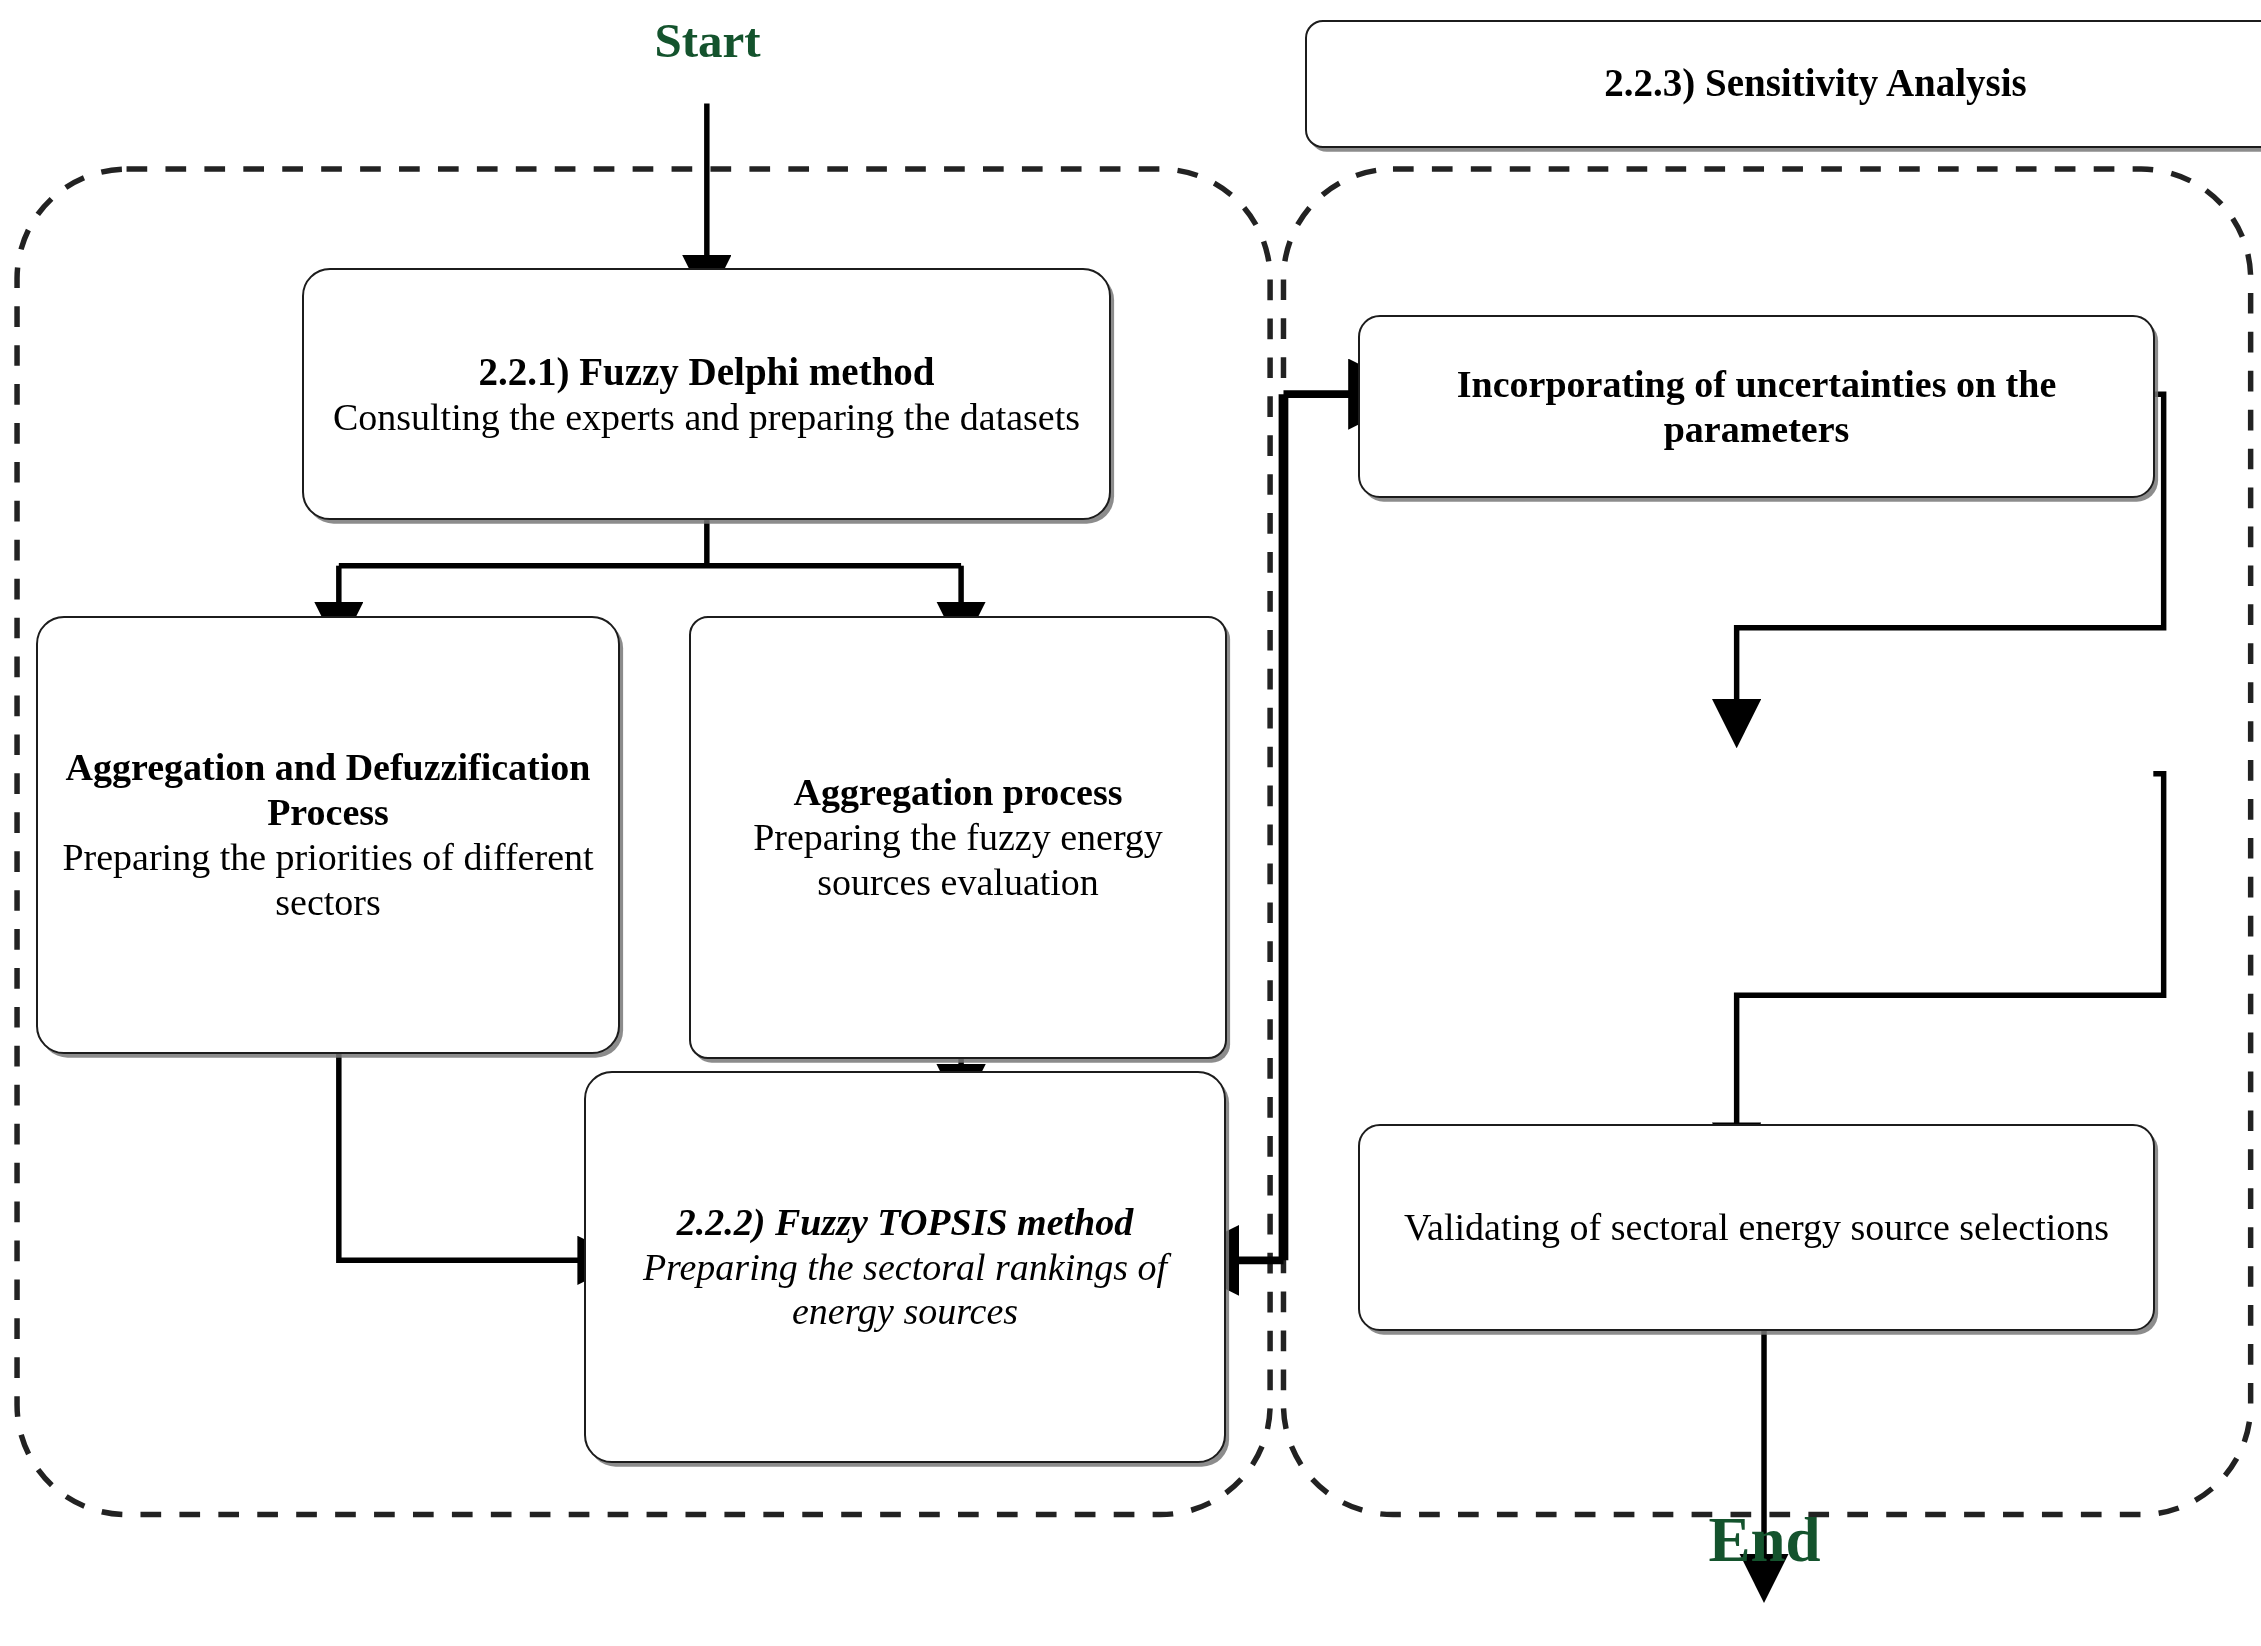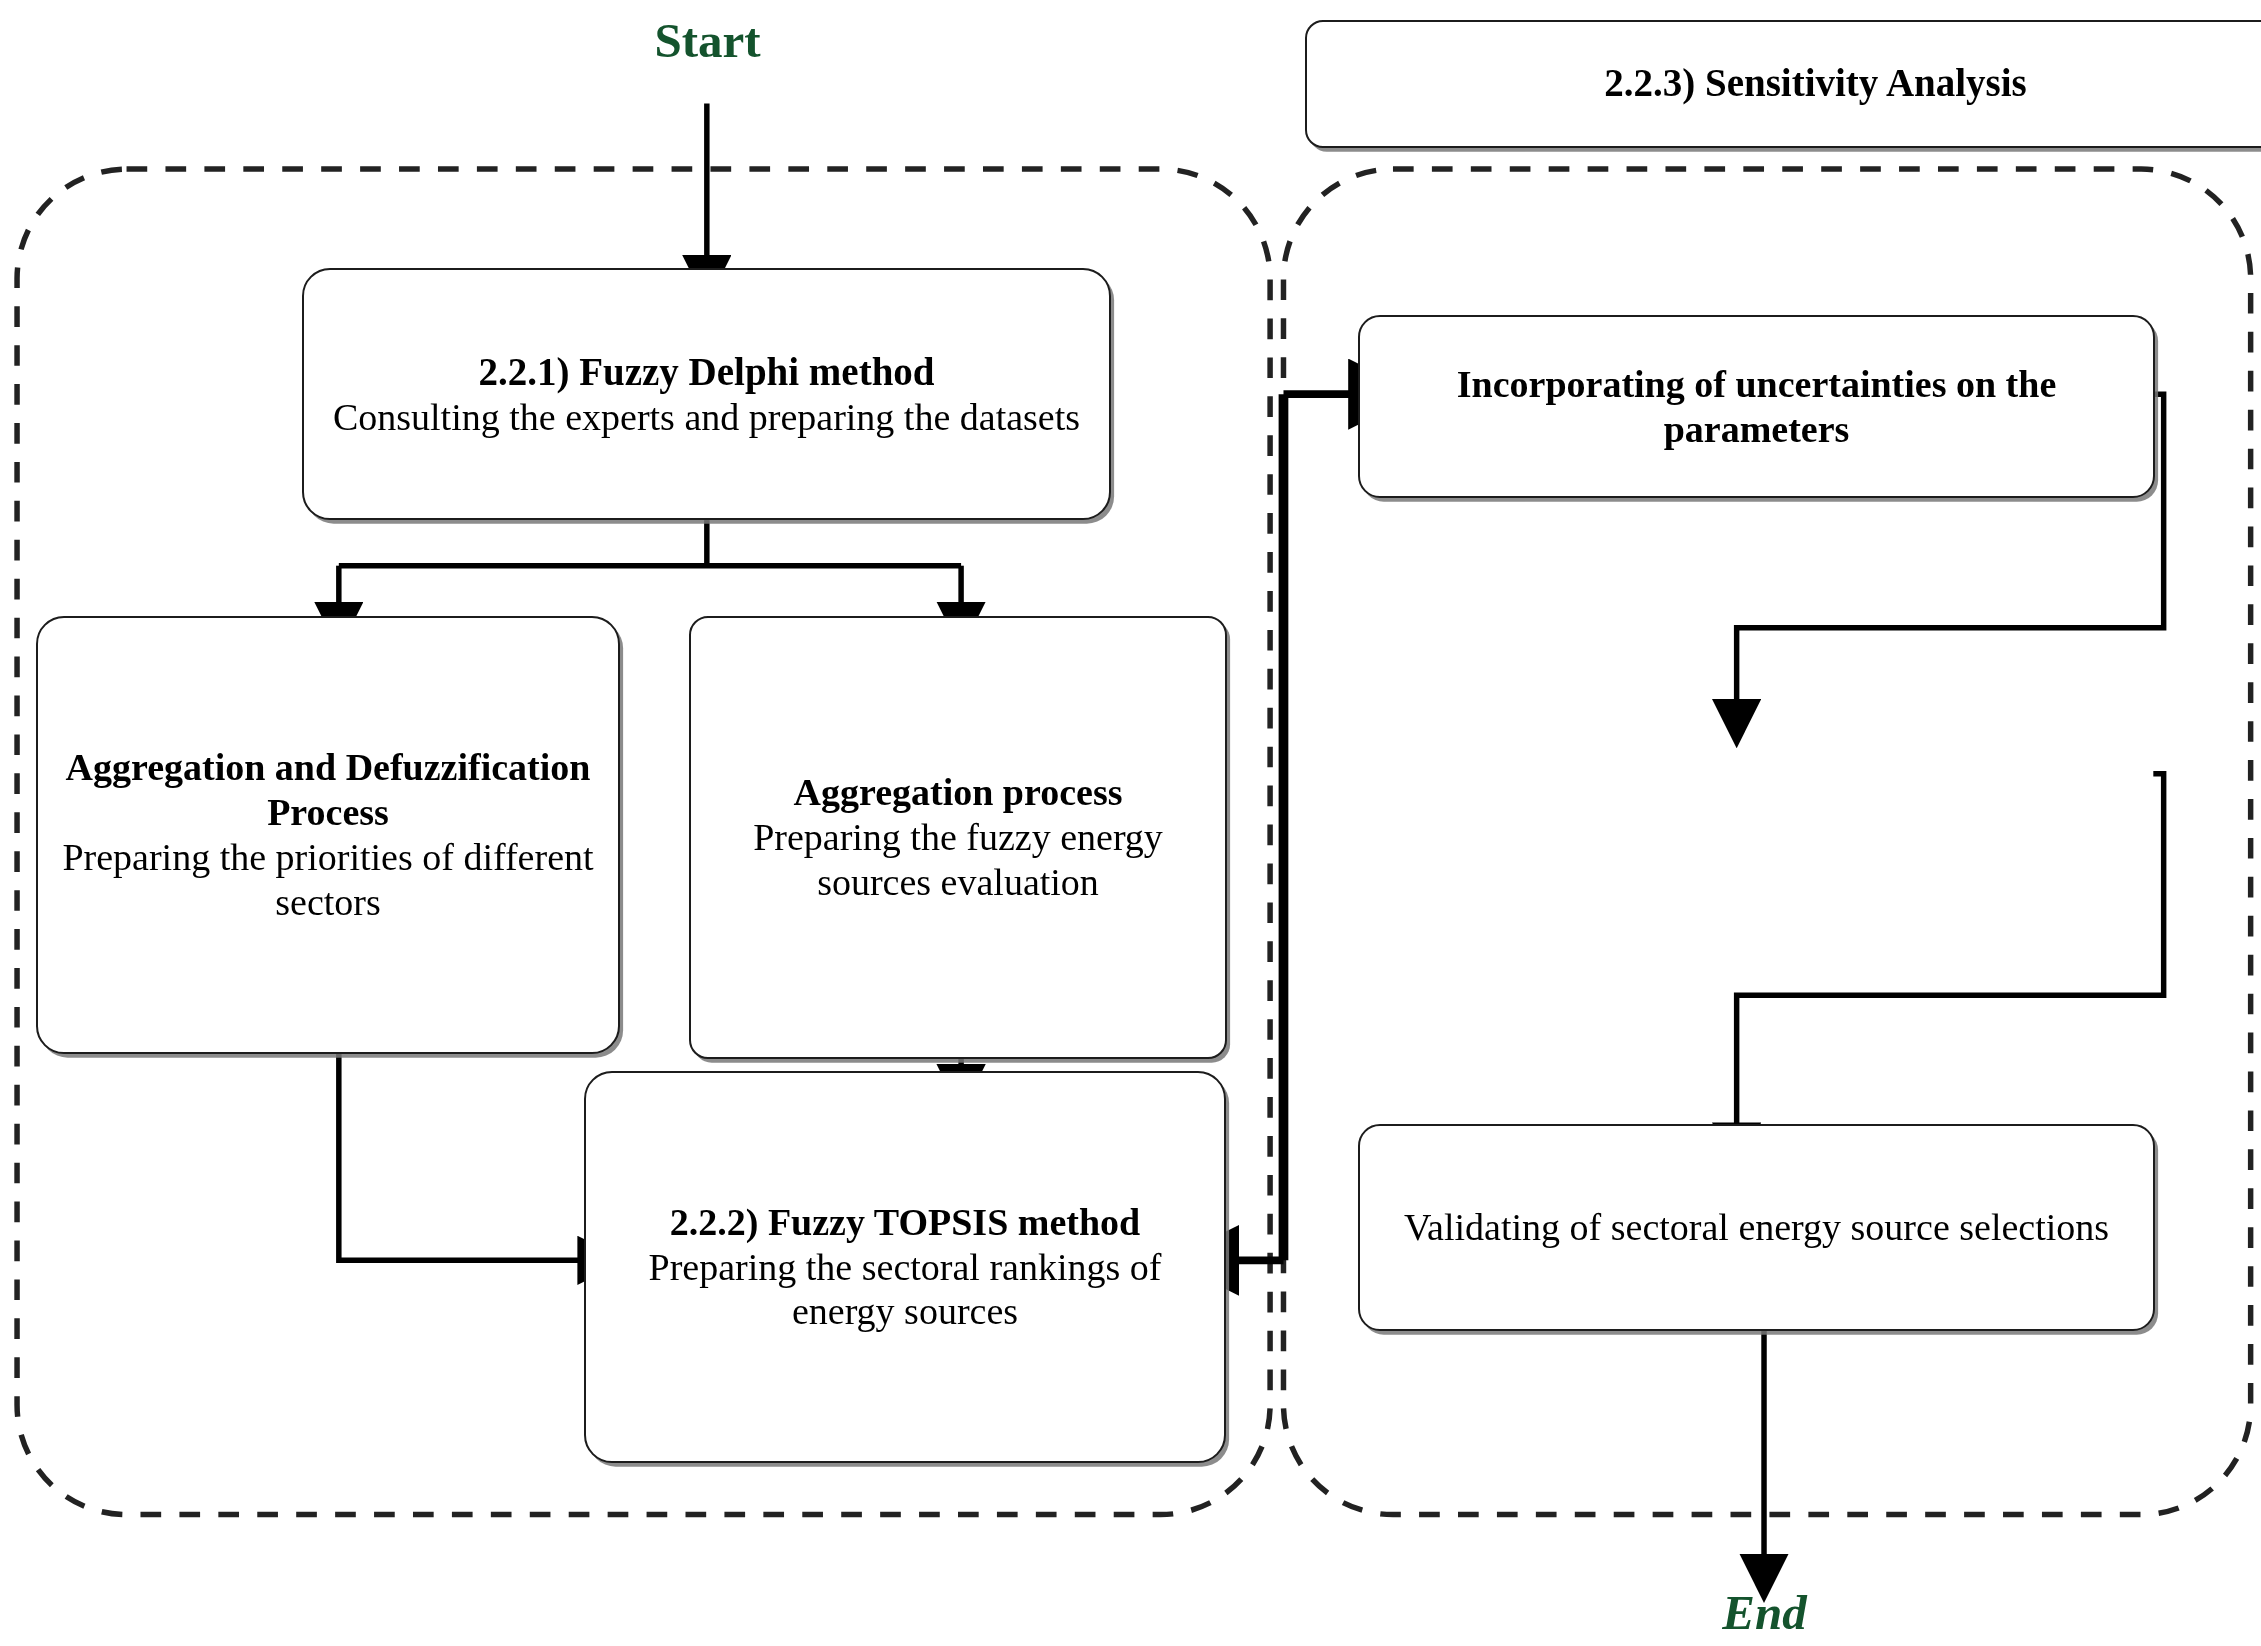--- a/index.html
+++ b/index.html
@@ -68,21 +68,21 @@
       <path d="M 3540,1272 L 3557,1272 L 3557,1636 L 2855,1636 L 2855,1856" marker-end="url(#ah-down)"></path>
     </g>
 
     <g stroke="#000" stroke-width="9" fill="none">
       <line x1="2900" y1="2186" x2="2900" y2="2565" marker-end="url(#ah-down)"></line>
     </g>
   </svg>
 
   <div class="flow-label" style="left:616px;top:12px;width:183px;font-size:49px;">Start</div>
 
-  <div class="flow-label" style="left:1673px;top:1584px;width:183px;font-size:49px;font-style:italic;">End</div>
+  <div class="flow-label" style="left:1673px;top:1504px;width:183px;font-size:63px;">End</div>
 
   <div class="node-box" style="left:1305px;top:19.5px;width:1021px;height:128px;border-radius:18px;">
     <div class="node-inner">
       <span class="ttl fs-64">2.2.3) Sensitivity Analysis</span>
     </div>
   </div>
 
   <div class="node-box" style="left:302px;top:268px;width:809px;height:252px;">
     <div class="node-inner" style="max-width:748px;">
       <span class="ttl fs-64">2.2.1) Fuzzy Delphi method</span>
@@ -97,21 +97,21 @@
     </div>
   </div>
 
   <div class="node-box" style="left:689px;top:616px;width:538px;height:443px;border-radius:19px;">
     <div class="node-inner" style="max-width:462px;">
       <span class="ttl fs-62">Aggregation process</span>
       <span class="sub fs-62">Preparing the fuzzy energy sources evaluation</span>
     </div>
   </div>
 
-  <div class="node-box" style="left:584px;top:1071px;width:642px;height:392px;">
+  <div class="node-box" style="left:584px;top:1071px;width:642px;height:392px;font-style:italic;">
     <div class="node-inner" style="max-width:548px;">
       <span class="ttl fs-62">2.2.2) Fuzzy TOPSIS method</span>
       <span class="sub fs-62">Preparing the sectoral rankings of energy sources</span>
     </div>
   </div>
 
   <div class="node-box" style="left:1358px;top:315px;width:797px;height:183px;border-radius:22px;">
     <div class="node-inner" style="max-width:724px;">
       <span class="ttl fs-62">Incorporating of uncertainties on the parameters</span>
     </div>

